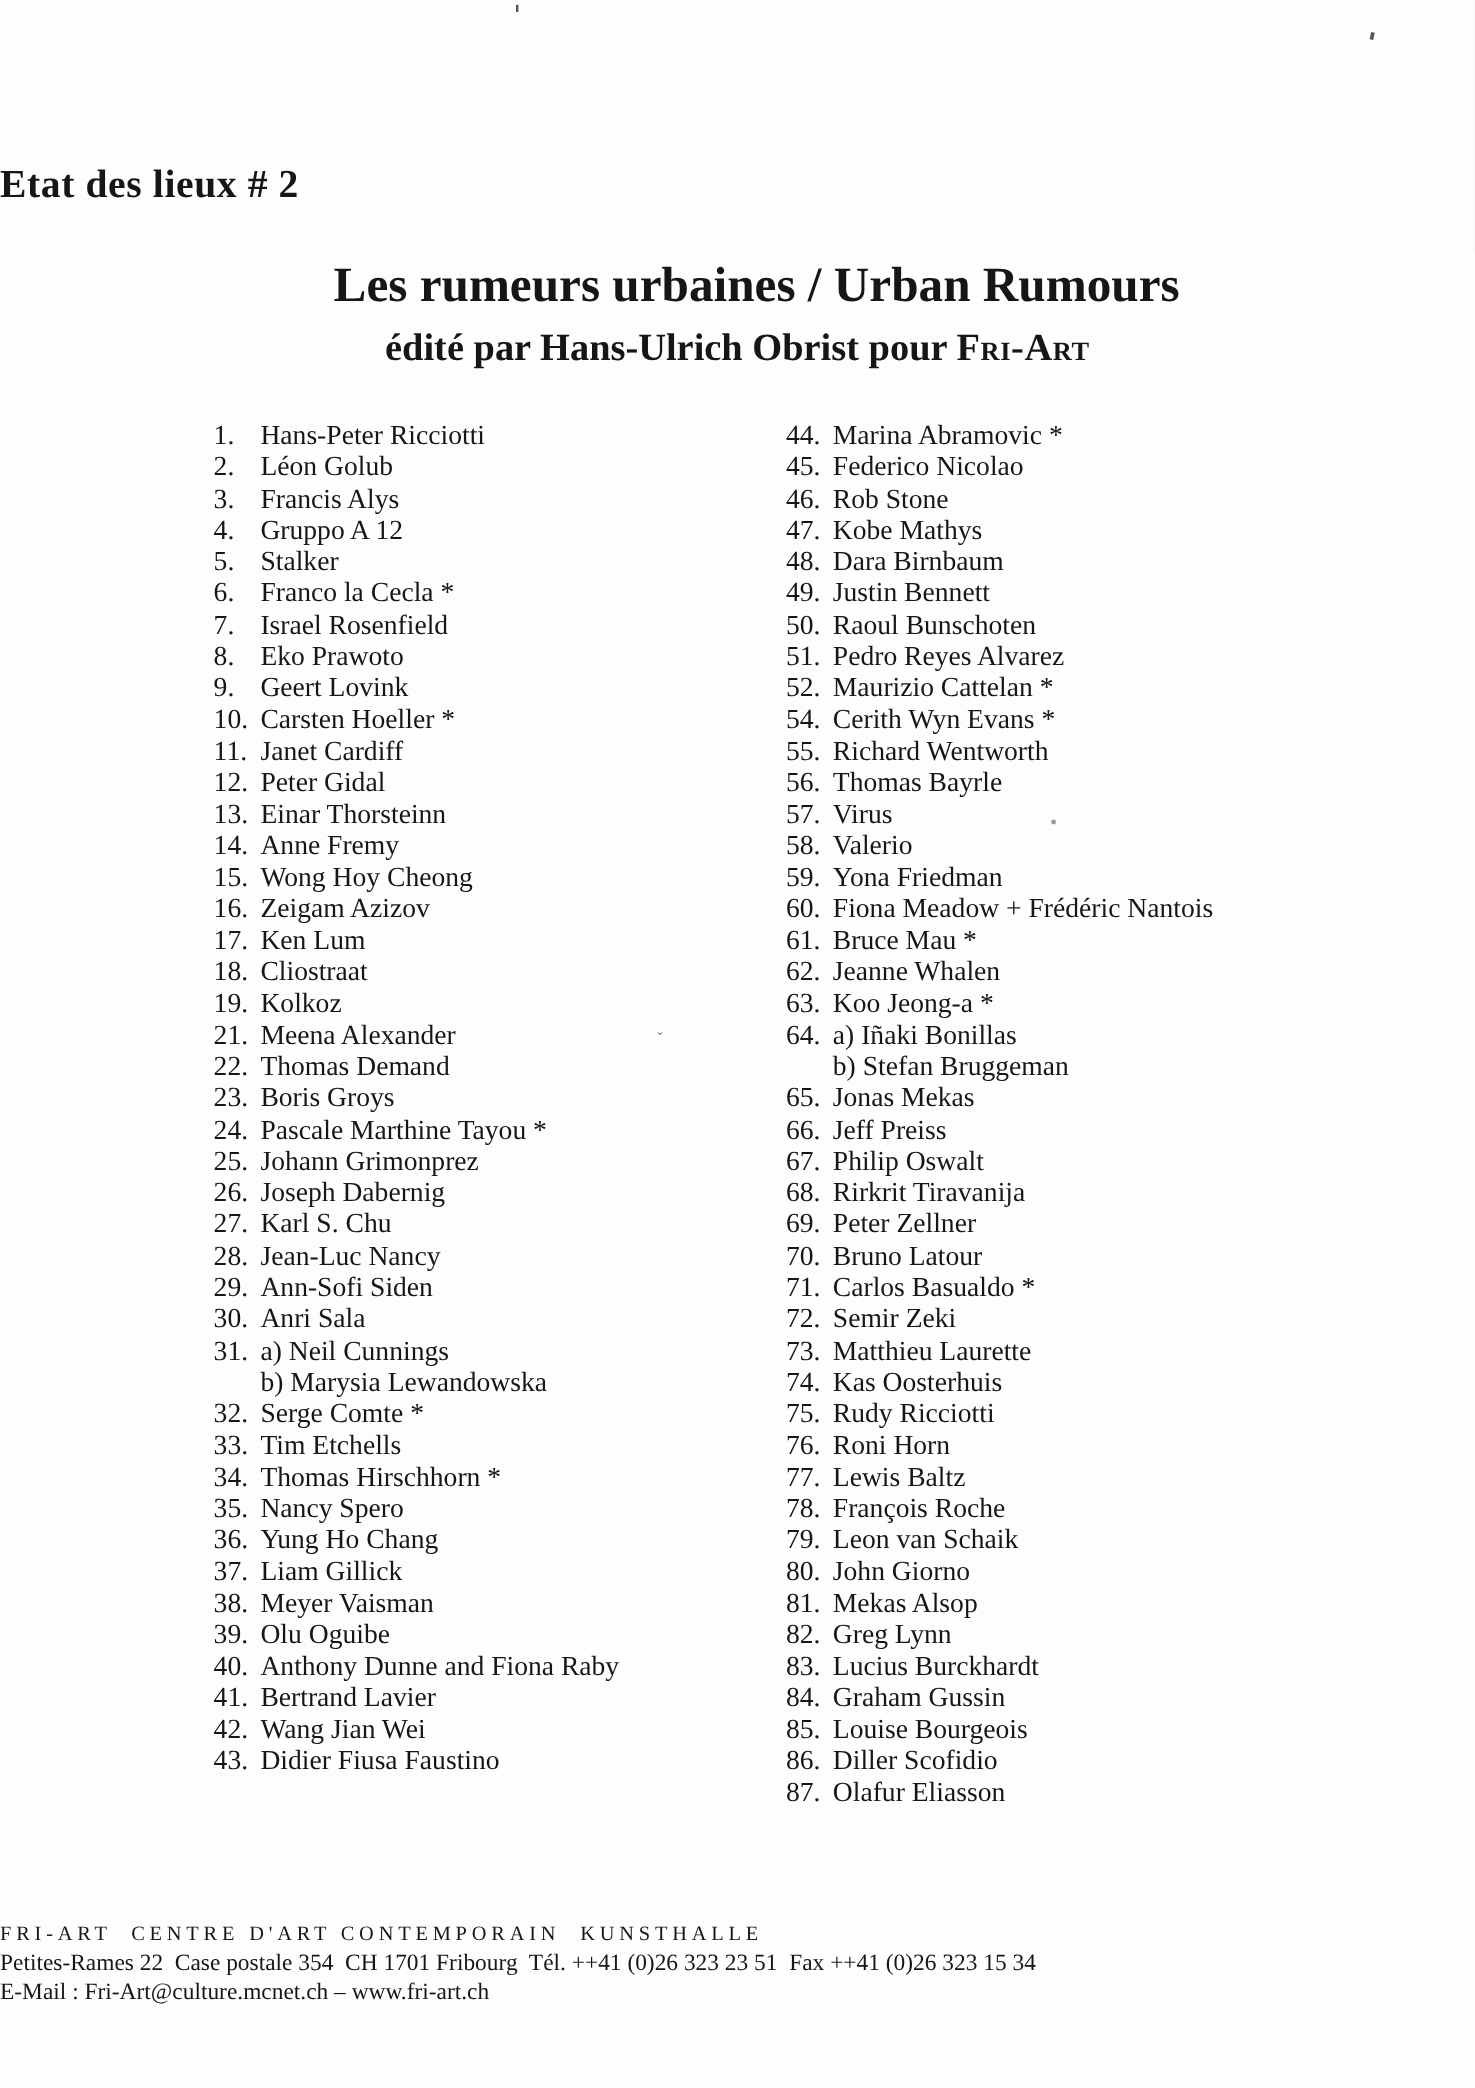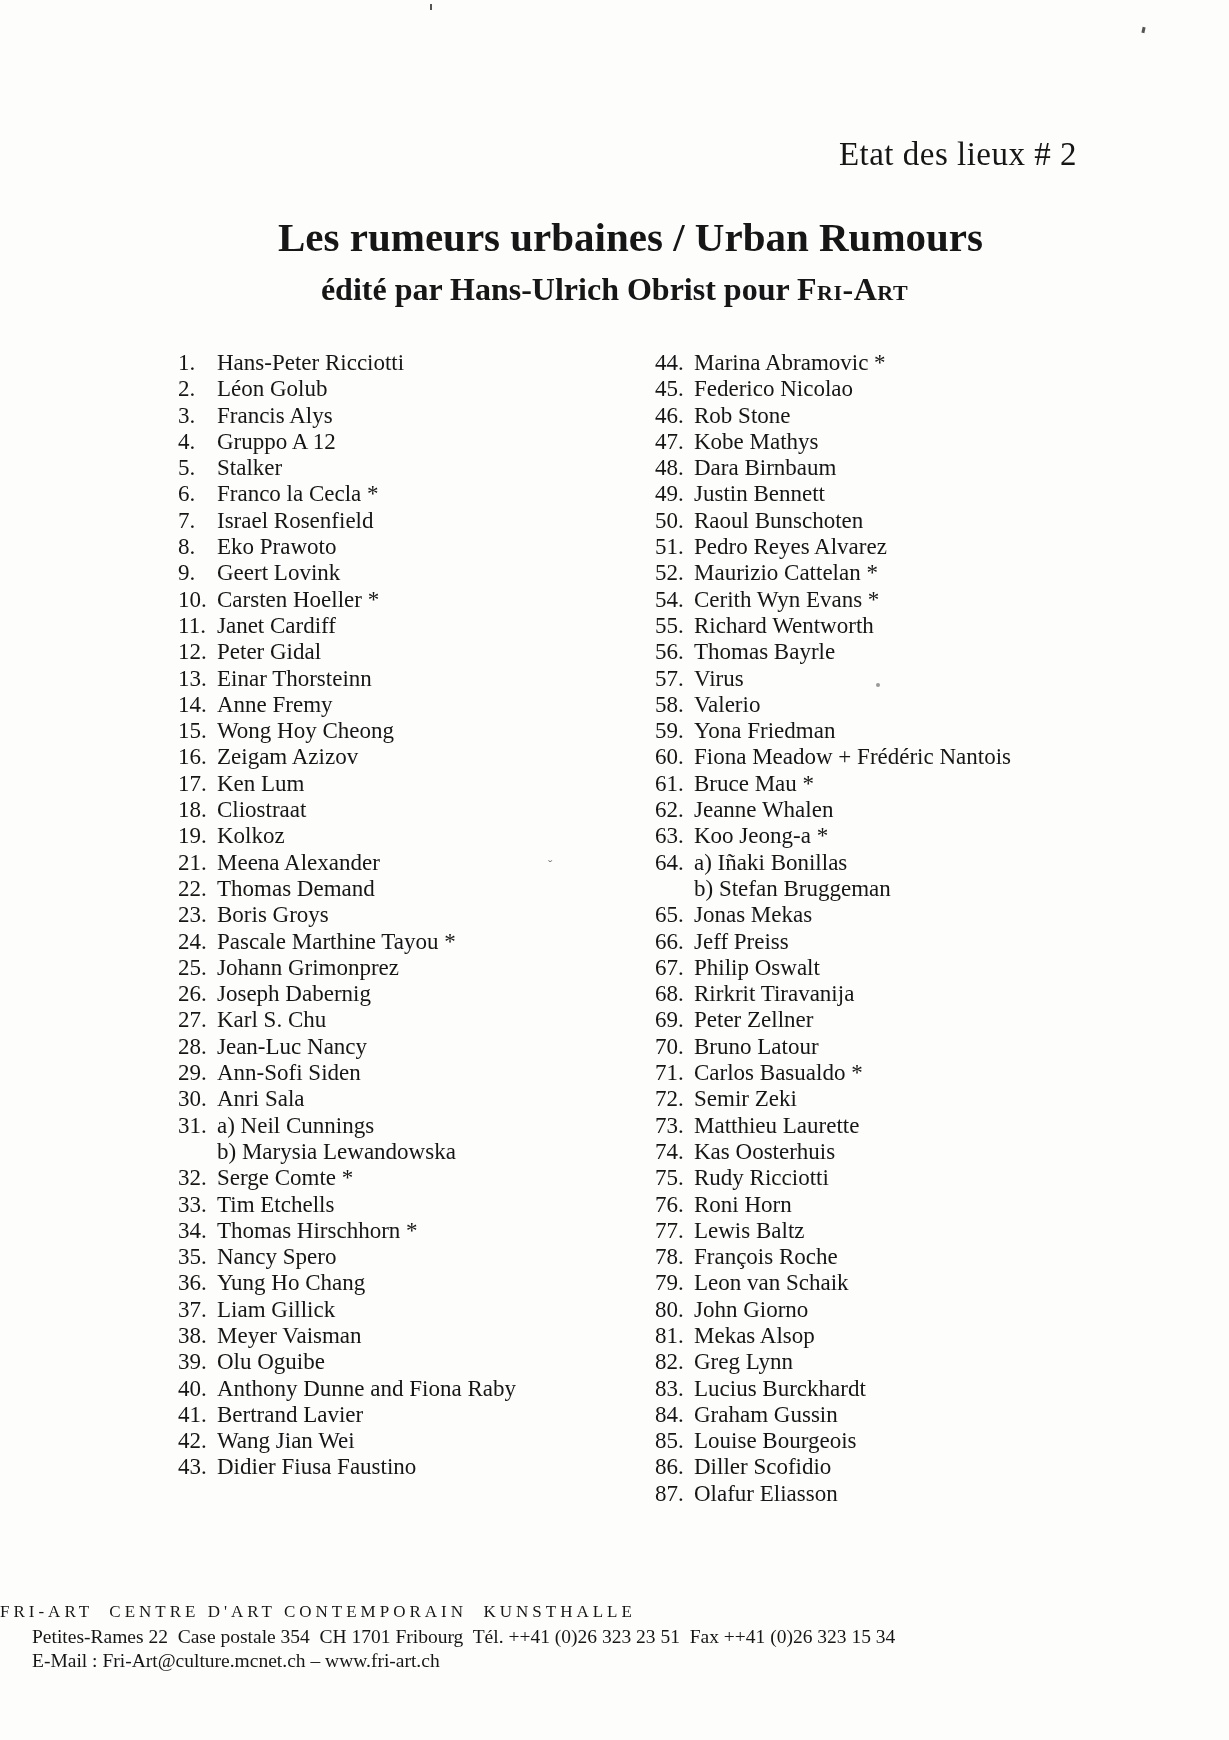--- a/index.html
+++ b/index.html
@@ -9,22 +9,22 @@
     height: 1740px;
     margin: 0 auto;
     background: #fdfdfc;
     color: #161616;
     font-family: "Liberation Serif", "DejaVu Serif", serif;
     overflow: hidden;
   }
   .pretitle {
     position: absolute;
     top: 136px; left: 0; width: 1077px;
-    text-align: right;
-    font-size: 33px; font-weight: normal;
+    text-align: left;
+    font-size: 33px; font-weight: bold;
     letter-spacing: 0.5px;
   }
   .doc-title {
     position: absolute;
     top: 197px; left: 0; width: 1229px;
     text-align: center;
     font-size: 41px; font-weight: bold;
   }
   .byline {
     position: absolute;
@@ -57,21 +57,20 @@
   .footer .f1 {
     font-size: 17px;
     letter-spacing: 4px;
     white-space: pre;
     margin-bottom: 3px;
   }
   .footer .f2, .footer .f3 {
     font-size: 19.5px;
     line-height: 23.5px;
     white-space: pre;
-    padding-left: 32px;
   }
   
   .speck { position: absolute; background: #555; }
   .speck.a1 { left: 430px; top: 4px;  width: 2px; height: 6px; }
   .speck.a2 { left: 1142px; top: 27px; width: 3px; height: 6px; transform: rotate(12deg); }
   .speck.a3 { left: 548px; top: 862px; width: 7px; height: 5px; background: none;
               color: #777; font-size: 13px; line-height: 5px; }
   .speck.a4 { left: 876px; top: 683px; width: 4px; height: 4px; background: #999; border-radius: 50%; }
 </style>
 </head>

